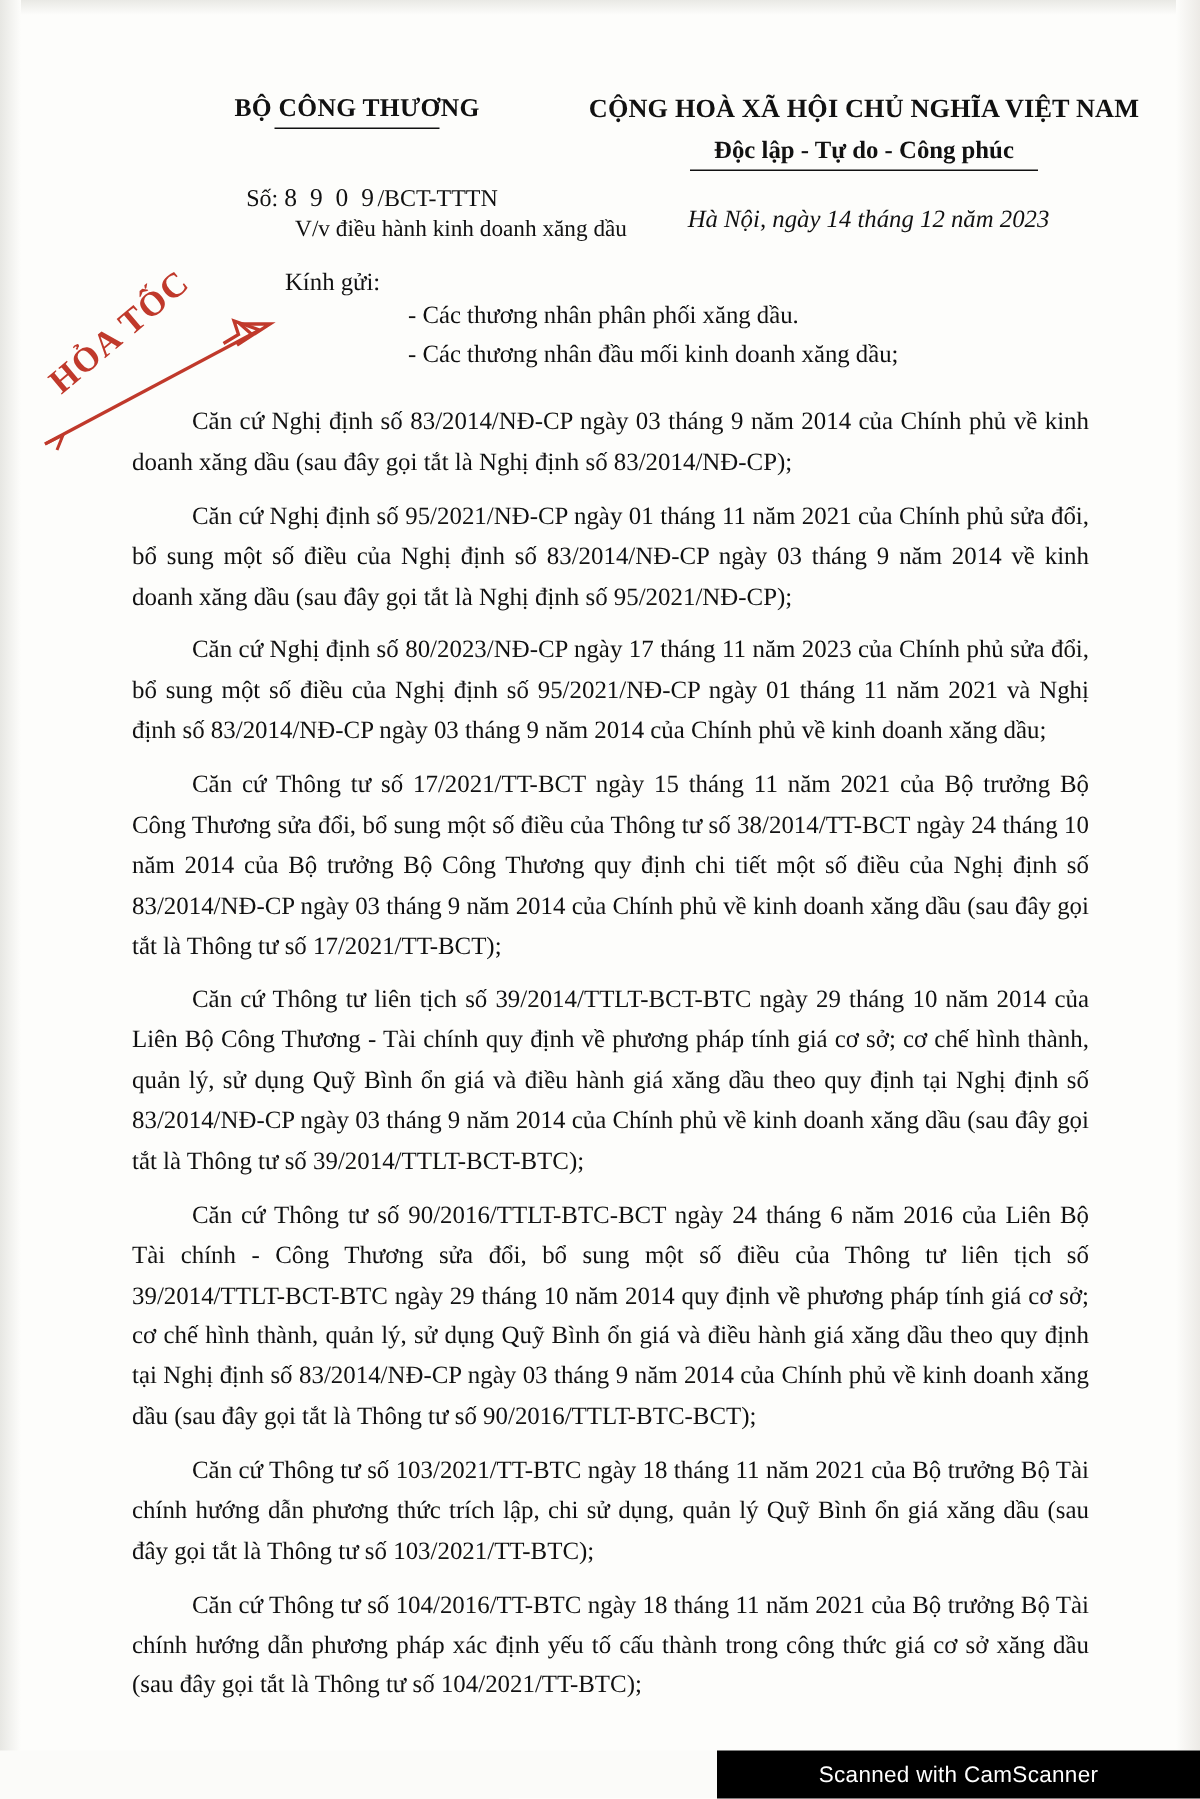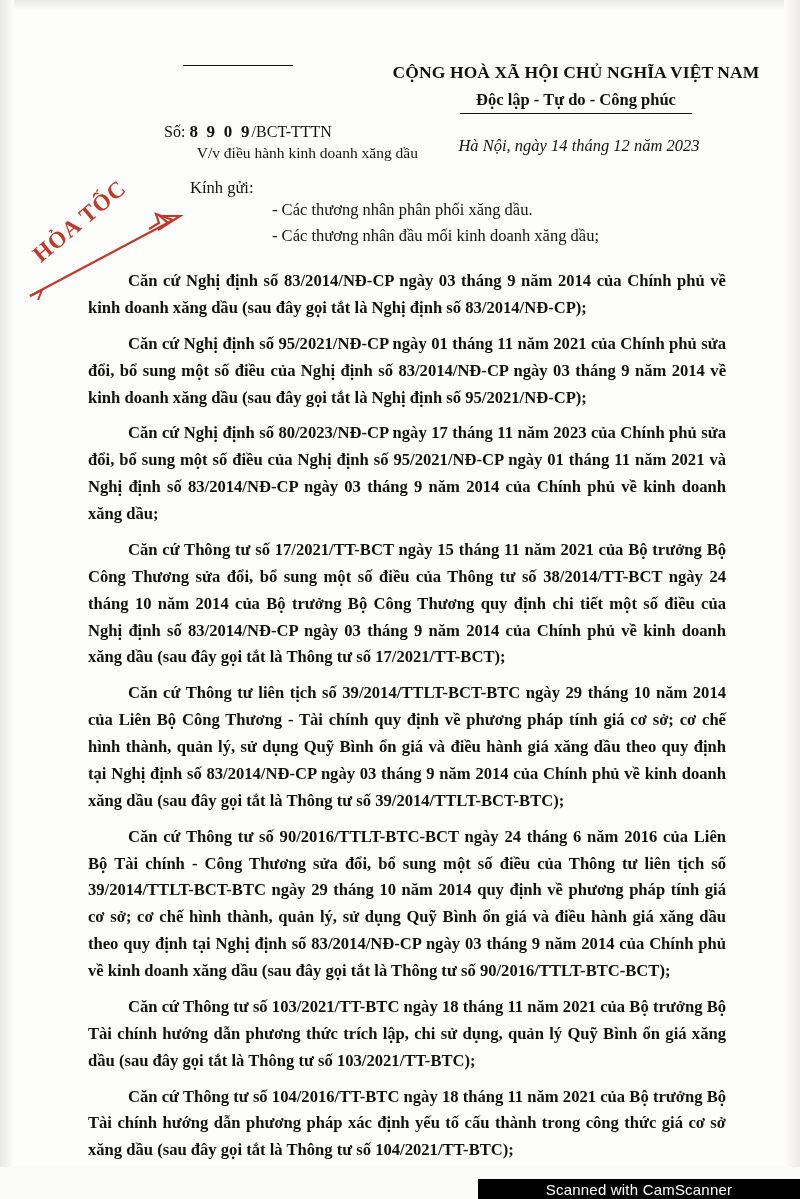--- a/index.html
+++ b/index.html
@@ -92,21 +92,21 @@
   }
 
   .docnum-row {
     position: absolute;
     left: 88px; top: 122px;
     width: 320px;
     text-align: center;
     font-size: 16px;
   }
   .docnum-row .num {
-    font-weight: bold;
+    font-weight: normal;
     letter-spacing: 2.2px;
     font-size: 17px;
     margin-top: 13px;
   }
   .subject-line {
     position: absolute;
     left: 88px; top: 144px;
     width: 330px;
     text-align: right;
     font-size: 15.5px;
@@ -168,30 +168,29 @@
     left: 88px;
     top: 268px;
     width: 638px;
     font-size: 16.6px;
     line-height: 1.62;
     text-align: justify;
   }
   .body-text p {
     margin: 0 0 9px 0;
     text-indent: 40px;
-    font-weight: bold;
   }
 
   
   .camscanner {
     position: absolute;
     left: 478px;
     bottom: 0;
     width: 322px;
-    height: 20px;
+    height: 32px;
     background: #000;
     color: #fff;
     font-family: "Liberation Sans", sans-serif;
     font-size: 15px;
     display: flex;
     align-items: center;
     justify-content: center;
     letter-spacing: 0.2px;
   }
   .bottom-strip {
@@ -207,20 +206,21 @@
 <body>
 
 <div class="page">
 
   <div class="scan-edge-top"></div>
   <div class="scan-edge-left"></div>
   <div class="scan-edge-right"></div>
 
   <div class="header">
     <div class="hdr-left">
+      <div class="org-name">BỘ CÔNG THƯƠNG</div>
       <div class="org-underline"></div>
     </div>
     <div class="hdr-right">
       <div class="nation-name">CỘNG HOÀ XÃ HỘI CHỦ NGHĨA VIỆT NAM</div>
       <div class="motto">Độc lập - Tự do - Công phúc</div>
       <div class="motto-underline"></div>
     </div>
   </div>
 
   <div class="docnum-row">

